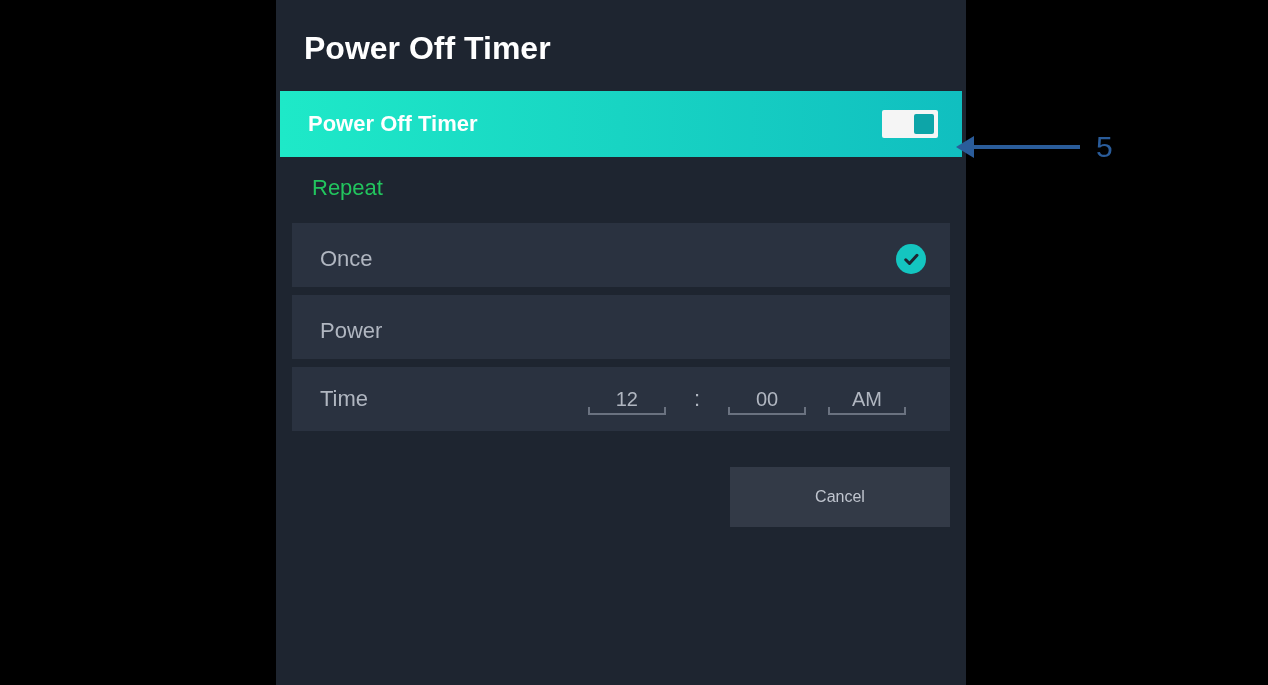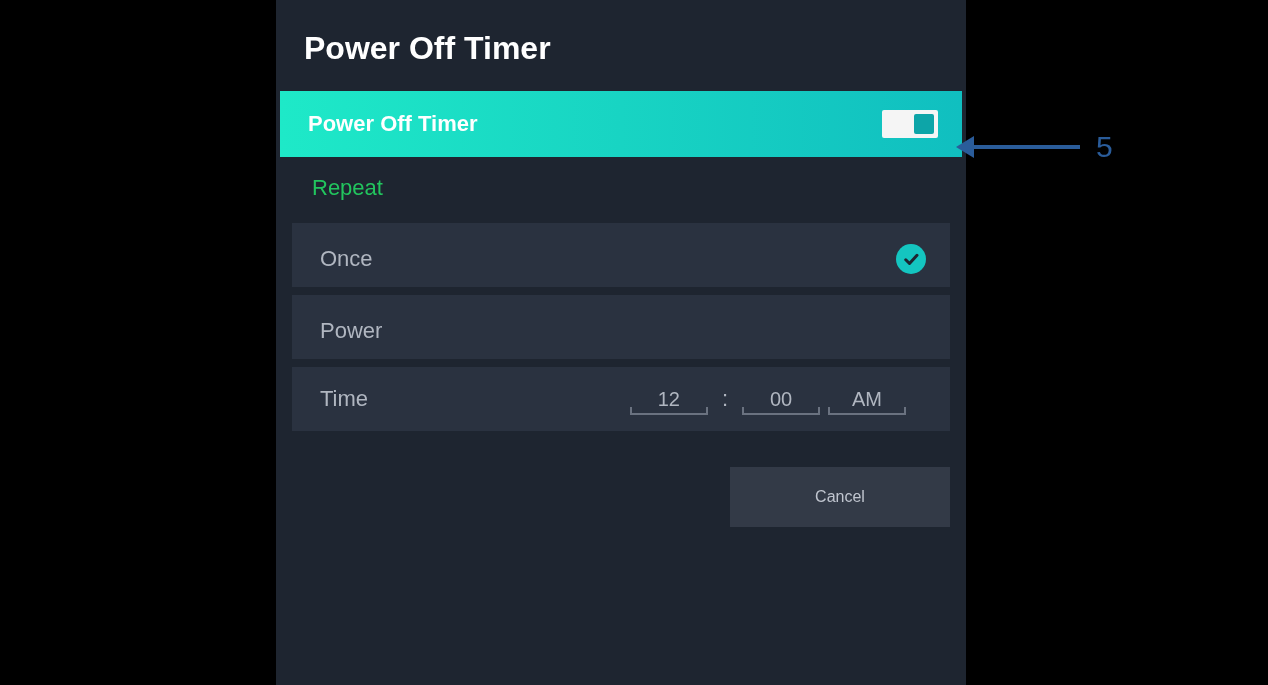--- a/index.html
+++ b/index.html
@@ -100,21 +100,21 @@
   }
   .time-label {
     color: #b0b6c0;
     font-size: 22px;
     flex: 0 0 auto;
     margin-right: auto;
   }
   .time-fields {
     display: flex;
     align-items: center;
-    gap: 8px;
+    gap: 22px;
     margin-right: 20px;
   }
   .time-field {
     display: inline-flex;
     align-items: center;
     justify-content: center;
     width: 78px;
     height: 32px;
     position: relative;
     color: #b0b6c0;

